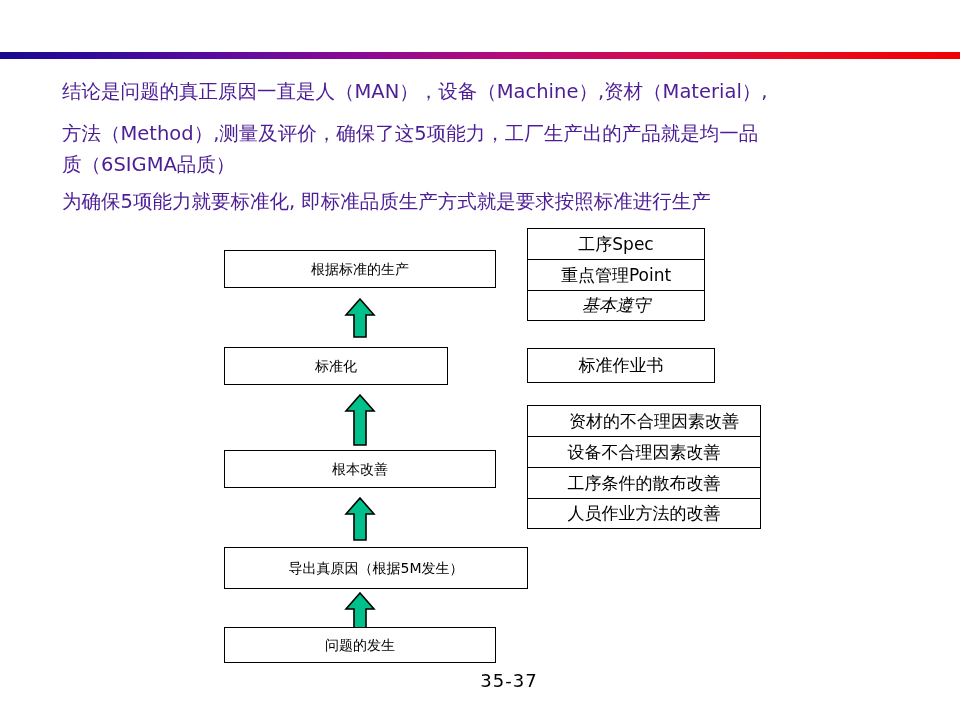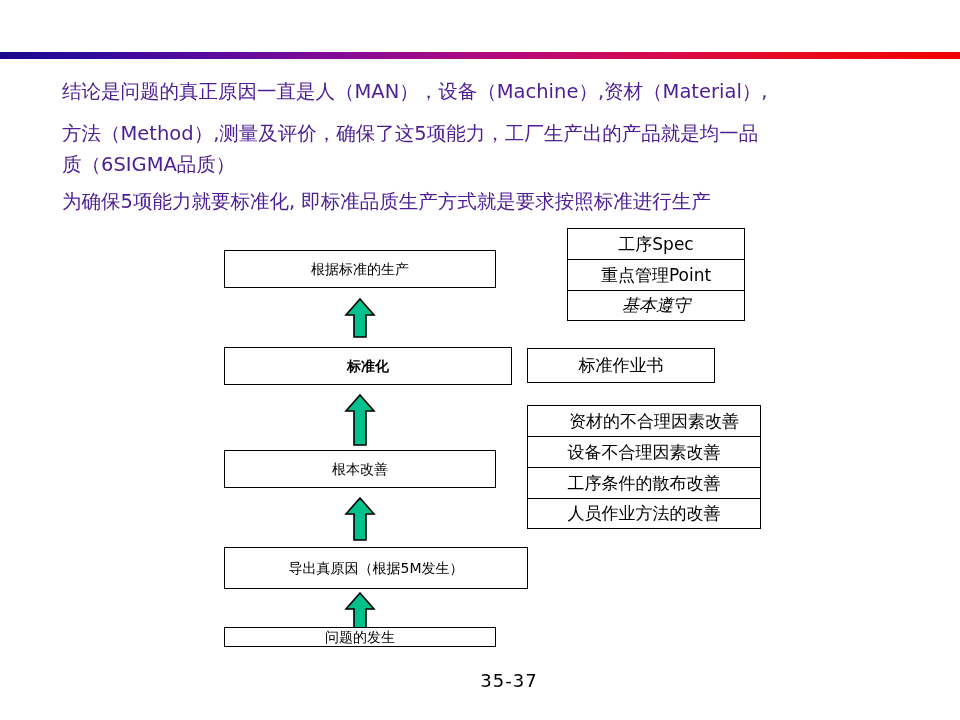--- a/index.html
+++ b/index.html
@@ -78,21 +78,21 @@
   <div class="para" style="left:62px;top:186px;width:880px;">为确保5项能力就要标准化, 即标准品质生产方式就是要求按照标准进行生产</div>
 
   <div class="box" style="left:224px;top:250px;width:272px;height:38px;">根据标准的生产</div>
 
   <div class="arrow" style="left:343px;top:298px;width:34px;height:40px;">
     <svg width="34" height="40" viewBox="0 0 34 40">
       <polygon points="17,1 31,17 23,17 23,39 11,39 11,17 3,17" fill="#00c18c" stroke="#000000" stroke-width="1.6"></polygon>
     </svg>
   </div>
 
-  <div class="box" style="left:224px;top:347px;width:288px;height:38px;font-weight:bold;">标准化</div>
+  <div class="box" style="left:224px;top:347px;width:224px;height:38px;">标准化</div>
 
   <div class="arrow" style="left:343px;top:394px;width:34px;height:52px;">
     <svg width="34" height="52" viewBox="0 0 34 52">
       <polygon points="17,1 31,17 23,17 23,51 11,51 11,17 3,17" fill="#00c18c" stroke="#000000" stroke-width="1.6"></polygon>
     </svg>
   </div>
 
   <div class="box" style="left:224px;top:450px;width:272px;height:38px;">根本改善</div>
 
   <div class="arrow" style="left:343px;top:497px;width:34px;height:44px;">
@@ -102,23 +102,23 @@
   </div>
 
   <div class="box" style="left:224px;top:547px;width:304px;height:42px;">导出真原因（根据5M发生）</div>
 
   <div class="arrow" style="left:343px;top:592px;width:34px;height:38px;">
     <svg width="34" height="38" viewBox="0 0 34 38">
       <polygon points="17,1 31,17 23,17 23,37 11,37 11,17 3,17" fill="#00c18c" stroke="#000000" stroke-width="1.6"></polygon>
     </svg>
   </div>
 
-  <div class="box" style="left:224px;top:627px;width:272px;height:20px;text-align:right;">问题的发生</div>
+  <div class="box" style="left:224px;top:627px;width:272px;height:36px;text-align:right;">问题的发生</div>
 
-  <div class="stack" style="left:527px;top:228px;width:178px;margin-left:40px;">
+  <div class="stack" style="left:527px;top:228px;width:178px;">
     <div class="box small" style="height:31px;">工序Spec</div>
     <div class="box small" style="height:31px;">重点管理Point</div>
     <div class="box small" style="height:31px;font-style:italic;">基本遵守</div>
   </div>
 
   <div class="box small" style="left:527px;top:348px;width:188px;height:35px;">标准作业书</div>
 
   <div class="stack" style="left:527px;top:405px;width:234px;">
     <div class="box small" style="height:31px;padding-left:20px;">资材的不合理因素改善</div>
     <div class="box small" style="height:31px;">设备不合理因素改善</div>

